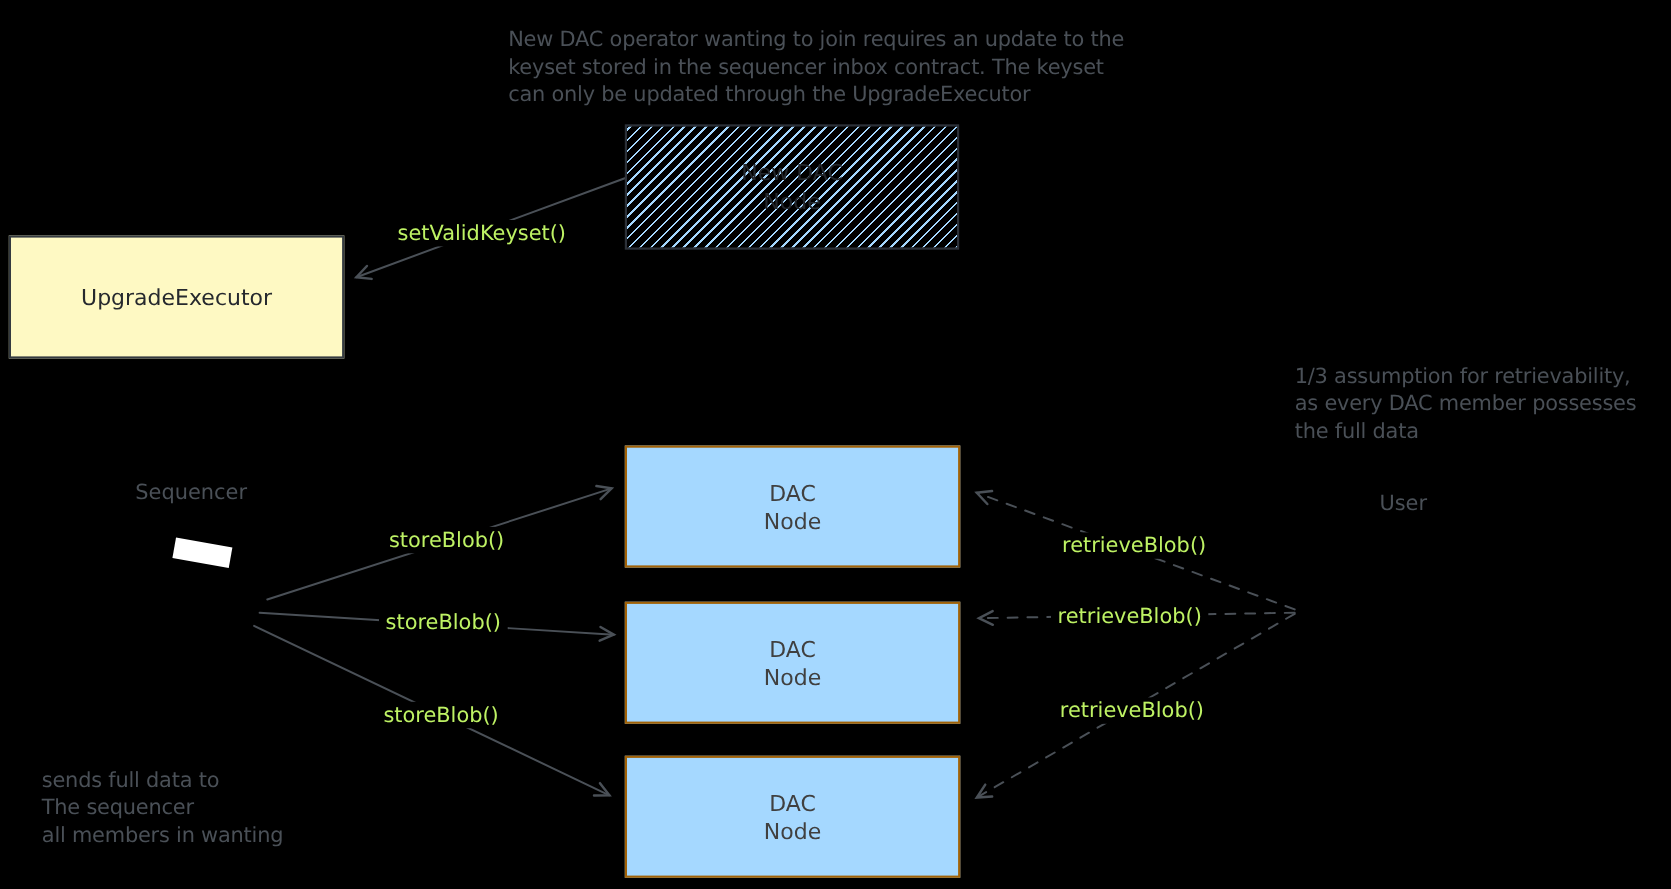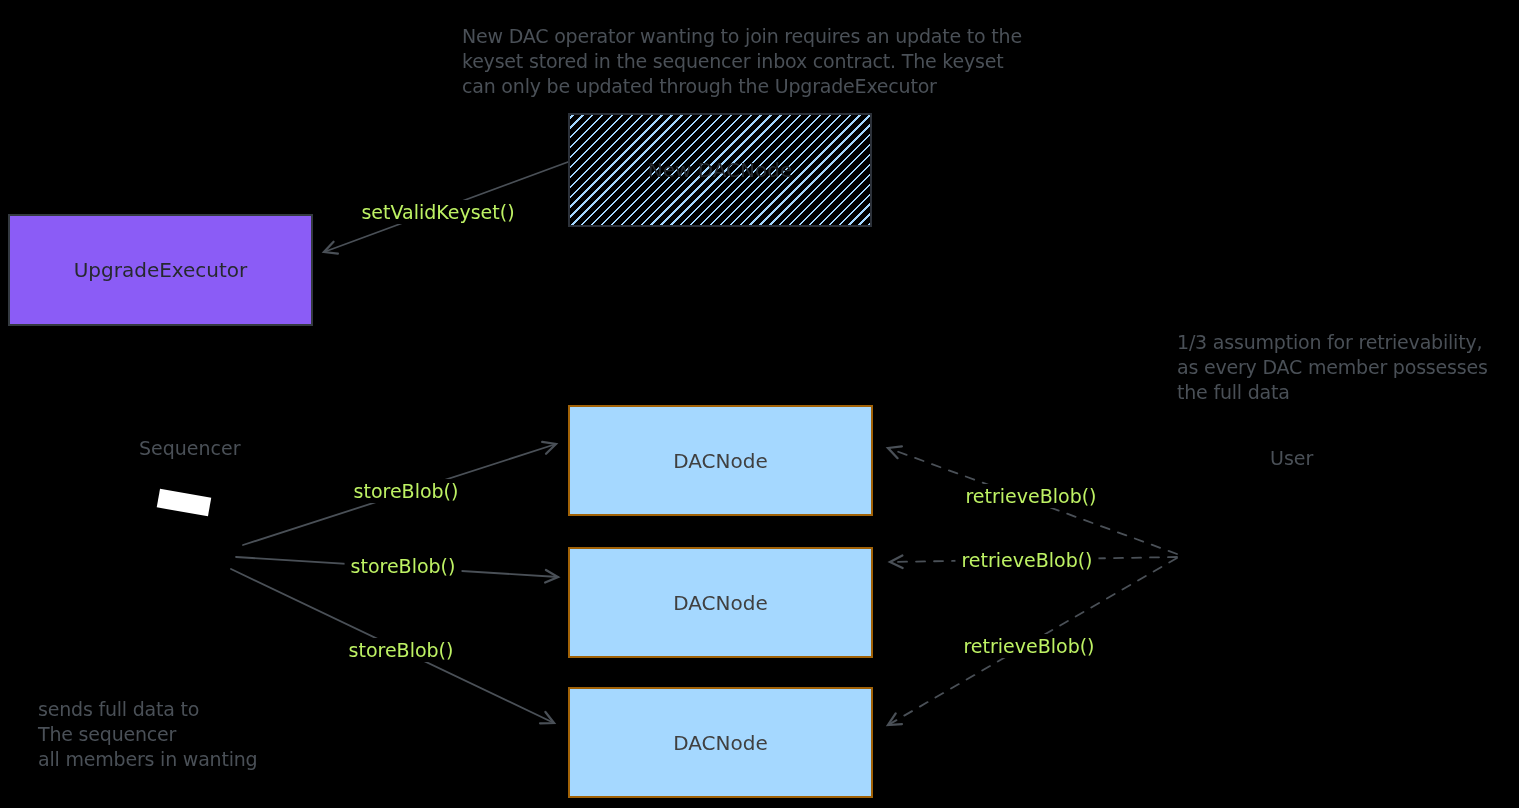--- a/index.html
+++ b/index.html
@@ -3,29 +3,29 @@
 <meta charset="utf-8">
 <style>
   html,body{margin:0;padding:0;background:#000;}
   .stage{
     position:relative;width:1519px;height:808px;background:#000000;overflow:hidden;
     font-family:"DejaVu Sans","Liberation Sans",sans-serif;
   }
   .wires{position:absolute;left:0;top:0;z-index:1;}
   .note{position:absolute;z-index:2;color:#4a5057;font-size:19px;line-height:25px;
         letter-spacing:-0.2px;white-space:nowrap;}
-  .plain-label{position:absolute;z-index:2;color:#4a5057;font-size:19px;white-space:nowrap;margin-left:16px;}
+  .plain-label{position:absolute;z-index:2;color:#4a5057;font-size:19px;white-space:nowrap;}
   .arrow-label{
     position:absolute;z-index:3;color:#bef264;font-size:19px;white-space:nowrap;
     background:#000;padding:1px 6px;transform:translate(-50%,-50%);
   }
-  .box{position:absolute;z-index:2;display:flex;flex-direction:row;align-items:center;
+  .box{position:absolute;z-index:2;display:flex;flex-direction:column;align-items:center;
        justify-content:center;text-align:center;box-sizing:border-box;}
   .box .bl{font-size:20px;line-height:26px;}
-  .box-pink{background:#8b5cf6;border:2px solid #343a40;color:#26292e;}
+  .box-pink{background:#fef9c3;border:2px solid #343a40;color:#26292e;}
   .box-blue{background:#a5d8ff;border:2px solid #a16207;color:#404040;}
   .box-hatched{
     border:2px solid #2c3139;color:#23272c;
     background:repeating-linear-gradient(-45deg,
       #a5d8ff 0px,#a5d8ff 1.6px,transparent 1.6px,transparent 7px);
   }
   .seq-icon{position:absolute;z-index:2;background:#ffffff;transform:rotate(10deg);}
 </style>
 </head>
 <body>

